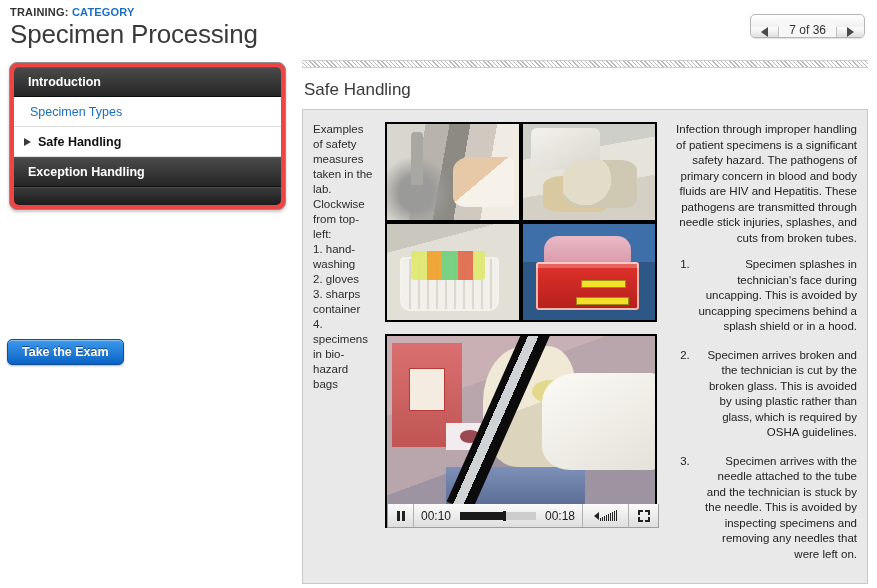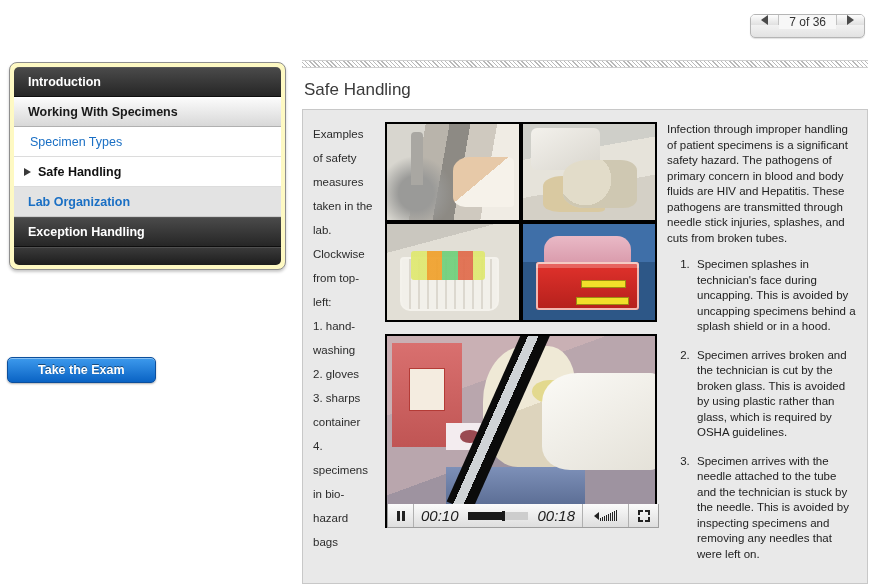--- a/index.html
+++ b/index.html
@@ -20,21 +20,21 @@
   }
   .hdr-kicker .cat { color: #1a6fc4; }
   .hdr-title {
     font-size: 26px; color: #3a3a3a; font-weight: normal;
     margin-top: 1px; letter-spacing: -0.2px; white-space: nowrap;
   }
 
   
   .pager {
     position: absolute; right: 12px; top: 14px;
-    display: flex; align-items: flex-start;
+    display: flex; align-items: flex-end;
     border: 1px solid #b5b5b5; border-radius: 5px;
     background: linear-gradient(#ffffff, #e2e2e2);
     box-shadow: 0 1px 1px rgba(0,0,0,.12);
     height: 24px; overflow: hidden;
   }
   .pager-btn {
     width: 28px; display: flex; align-items: center; justify-content: center;
     background: linear-gradient(#fdfdfd, #e0e0e0);
     cursor: pointer;
   }
@@ -44,21 +44,21 @@
   .tri-l { border-right: 7px solid #4a4a4a; }
   .tri-r { border-left: 7px solid #4a4a4a; }
   .pager-label {
     padding: 0 10px; display: flex; align-items: center;
     font-size: 12px; color: #333; background: #f7f7f7; white-space: nowrap;
   }
 
   
   .sidebar {
     position: absolute; left: 9px; top: 62px; width: 277px;
-    background: #fef9c3;
+    background: #ef4444;
     border: 1px solid #8e8e8e;
     border-radius: 8px;
     padding: 4px;
     box-shadow: 0 2px 3px rgba(0,0,0,.22);
   }
   .nav { border-radius: 5px; overflow: hidden; }
   .nav-item {
     height: 30px; display: flex; align-items: center;
     padding-left: 14px; font-size: 12.5px; font-weight: bold;
     cursor: pointer; position: relative; white-space: nowrap;
@@ -97,22 +97,22 @@
     border-left: 7px solid #3a3a3a;
   }
   .nav-foot {
     height: 18px;
     background: linear-gradient(#3a3a3a, #1d1d1d);
     border-top: 1px solid #505050;
   }
 
   
   .exam-btn {
-    position: absolute; left: 7px; top: 357px;
-    padding: 5px 30px; border-radius: 5px;
+    position: absolute; left: 7px; top: 339px;
+    padding: 5px 14px; border-radius: 5px;
     background: linear-gradient(#3d9aed, #0a63c4);
     border: 1px solid #0d4f9c;
     color: #ffffff; font-size: 12.5px; font-weight: bold;
     text-shadow: 0 -1px 0 rgba(0,0,0,.45);
     box-shadow: inset 0 1px 0 rgba(255,255,255,.4), 0 1px 2px rgba(0,0,0,.3);
     cursor: pointer; white-space: nowrap;
   }
 
   
   .content { position: absolute; left: 302px; top: 60px; width: 566px; }
@@ -130,21 +130,21 @@
     background: #e9e9e9;
     border: 1px solid #c8c8c8;
     padding: 12px 10px 10px 10px;
     display: flex; gap: 10px;
     height: 475px;
   }
 
   
   .caption {
     width: 62px; flex: none;
-    font-size: 11.5px; line-height: 24px; color: #2b2b2b;
+    font-size: 11.5px; line-height: 15px; color: #2b2b2b;
     white-space: pre-line;
   }
 
   
   .media { width: 272px; flex: none; }
   .grid2 {
     width: 272px; height: 200px; background: #000000;
     display: grid; grid-template-columns: 1fr 1fr; grid-template-rows: 1fr 1fr;
     gap: 4px; padding: 2px;
   }
@@ -231,21 +231,21 @@
 
   .vctrl {
     display: flex; align-items: stretch; height: 24px; width: 272px;
     background: linear-gradient(#fbfbfb, #dedede);
     border: 1px solid #9e9e9e; border-top: none;
   }
   .vbox { display: flex; align-items: center; justify-content: center; }
   .v-play { width: 26px; border-right: 1px solid #b0b0b0; cursor: pointer; }
   .pause-ico { display: flex; gap: 2px; }
   .pause-ico i { display: block; width: 3px; height: 10px; background: #222; }
-  .v-time { padding: 0 7px; font-size: 15px; color: #1d1d1d; white-space: nowrap; font-style: italic; }
+  .v-time { padding: 0 7px; font-size: 12px; color: #1d1d1d; white-space: nowrap; }
   .v-track {
     flex: 1; display: flex; align-items: center; padding: 0 2px; cursor: pointer;
   }
   .track {
     position: relative; width: 100%; height: 8px; background: #cdcdcd;
   }
   .track .fill { position: absolute; left: 0; top: 0; height: 100%; width: 57%; background: #1a1a1a; }
   .track .knob { position: absolute; left: 57%; top: -1px; width: 3px; height: 10px; background: #1a1a1a; }
   .v-vol { width: 46px; border-left: 1px solid #b0b0b0; cursor: pointer; gap: 1px; }
   .spk { width: 0; height: 0; border-top: 4px solid transparent; border-bottom: 4px solid transparent; border-right: 5px solid #222; }
@@ -253,59 +253,60 @@
   .vbars i { display: block; width: 1px; background: #222; }
   .v-full { width: 30px; border-left: 1px solid #b0b0b0; cursor: pointer; }
   .exp { position: relative; width: 12px; height: 12px; }
   .exp i { position: absolute; width: 5px; height: 5px; border: 2px solid #222; }
   .exp i:nth-child(1){ left:0; top:0; border-right:none; border-bottom:none; }
   .exp i:nth-child(2){ right:0; top:0; border-left:none; border-bottom:none; }
   .exp i:nth-child(3){ left:0; bottom:0; border-right:none; border-top:none; }
   .exp i:nth-child(4){ right:0; bottom:0; border-left:none; border-top:none; }
 
   
-  .copy { flex: 1; font-size: 11.5px; line-height: 15.5px; color: #222222; }
+  .copy { flex: 1; font-size: 11.5px; line-height: 15.5px; color: #222222; text-align: right; }
   .copy p { margin: 0 0 11px 0; }
   .copy ol { margin: 0; padding-left: 26px; }
   .copy ol li { margin-bottom: 13px; padding-left: 4px; }
 </style>
 </head>
 <body>
 
 <div class="page">
 
+  <div class="hdr">
+    <div class="hdr-kicker">
+      <span>TRAINING:</span>
+      <span class="cat">CATEGORY</span>
+    </div>
+    <div class="hdr-title">Specimen Processing</div>
+  </div>
 
   <div class="pager">
     <div class="pager-btn prev">
       <span class="tri tri-l"></span>
     </div>
     <div class="pager-label">7 of 36</div>
     <div class="pager-btn next">
       <span class="tri tri-r"></span>
     </div>
   </div>
 
   <div class="sidebar">
     <div class="nav">
       <div class="nav-item lvl-dark">
           <span>Introduction</span>
         </div>
-      <div class="nav-item lvl-light">
-          <span>Working With Specimens</span>
-        </div>
       <div class="nav-item lvl-white">
           <span>Specimen Types</span>
         </div>
       <div class="nav-item lvl-current">
         <span class="cur-marker"></span>
         <span>Safe Handling</span>
       </div>
-      <div class="nav-item lvl-gray">
-          <span>Lab Organization</span>
-        </div>
       <div class="nav-item lvl-dark">
           <span>Exception Handling</span>
         </div>
       <div class="nav-foot"></div>
     </div>
   </div>
 
   <div class="exam-btn">Take the Exam</div>
 
   <div class="content">

